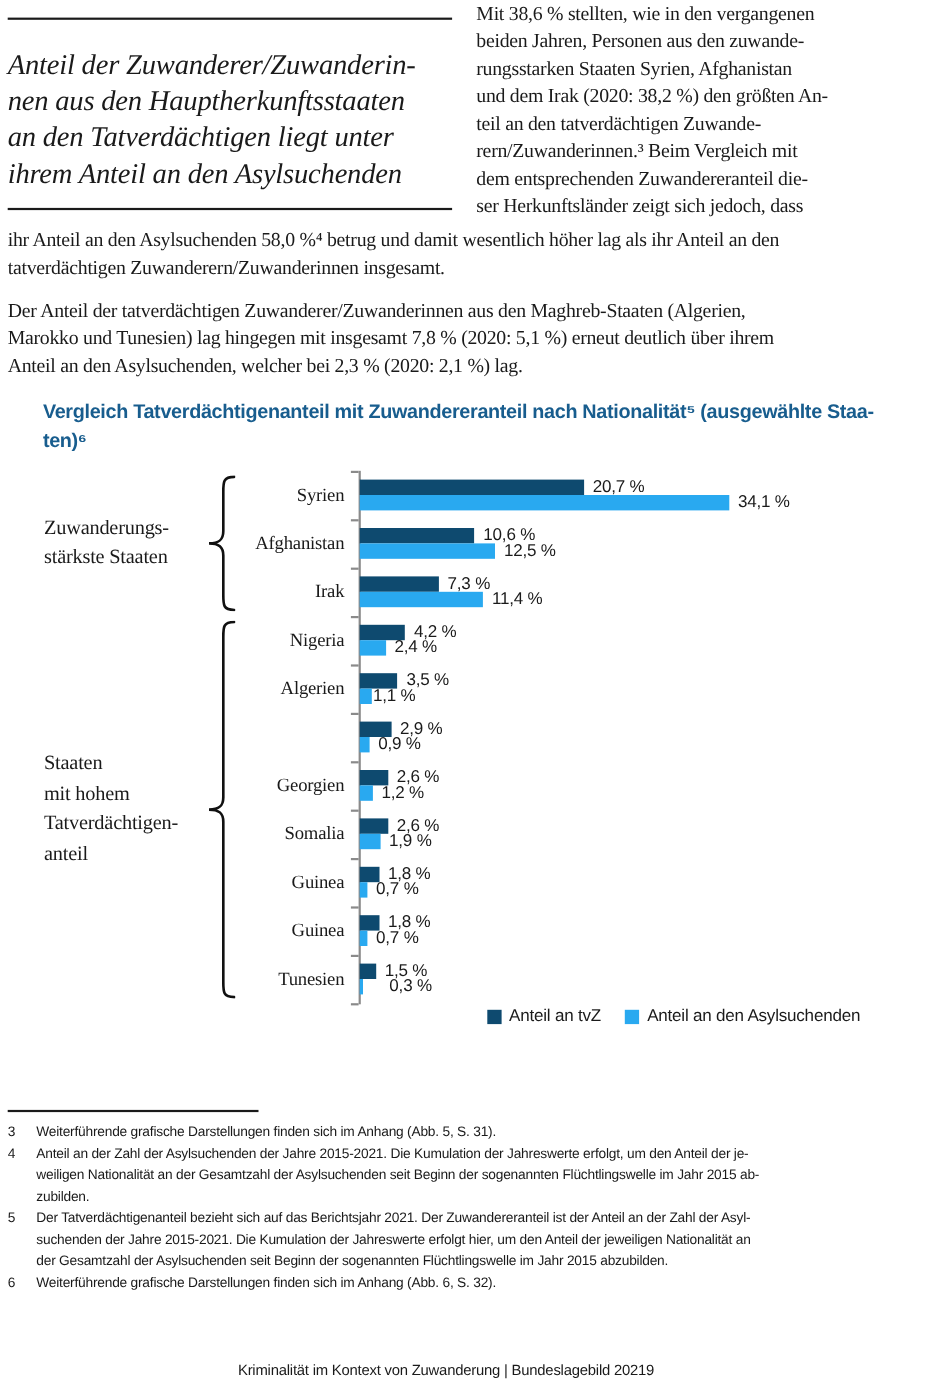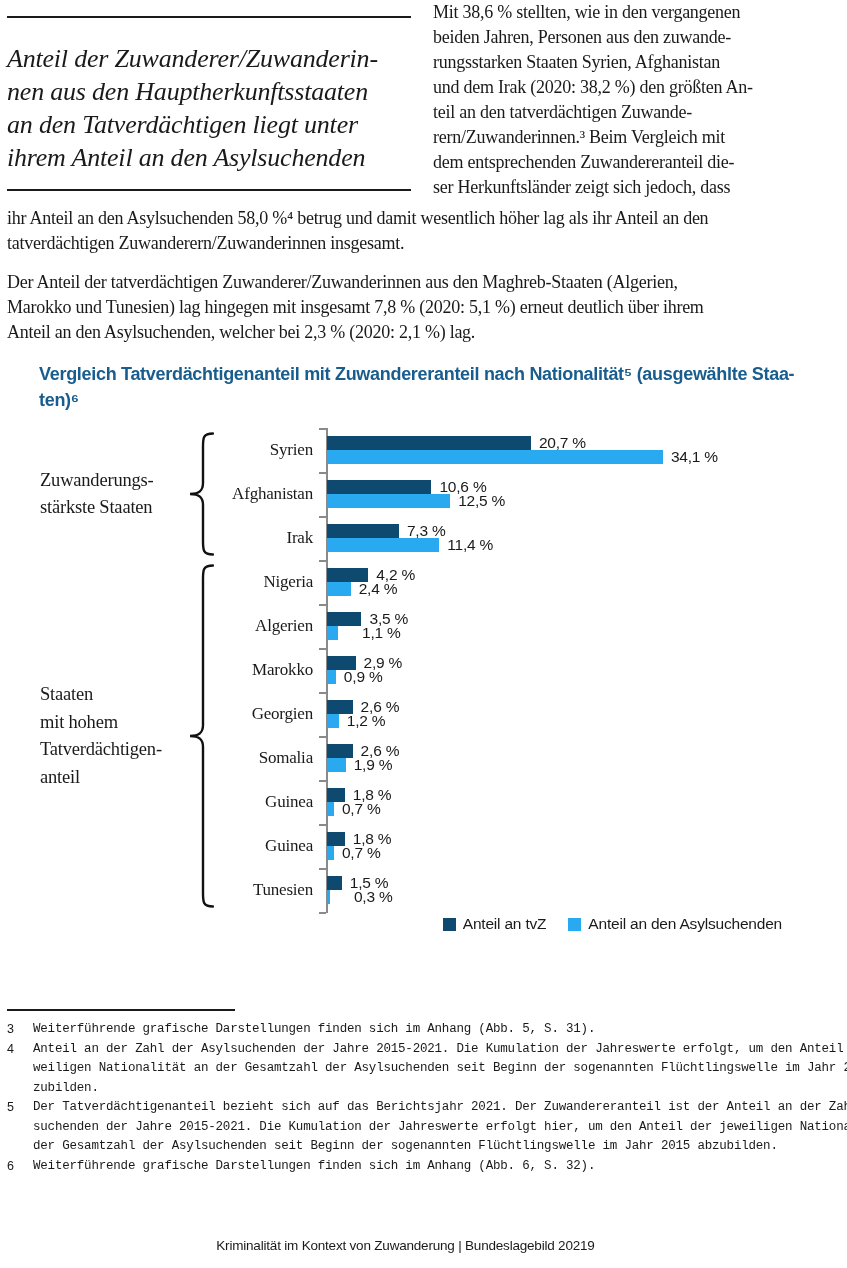--- a/index.html
+++ b/index.html
@@ -65,21 +65,21 @@
 
   
   .fn-rule { left:7px; top:1009px; width:228px; height:2px; background:#1a1a1a; }
   .footnotes {
     left:7px; top:1020px; width:836px;
     font-family:"Liberation Sans","DejaVu Sans",sans-serif;
     font-size:12.5px; line-height:19.5px; letter-spacing:-0.2px;
   }
   .fn-row { display:flex; }
   .fn-num { width:26px; flex:0 0 26px; }
-  .fn-text { white-space:pre;font-family:Liberation Mono, monospace; }
+  .fn-text { white-space:pre; }
 
   
   .footer {
     left:7px; top:1238px; width:797px;
     display:flex; justify-content:center; align-items:baseline;
     font-family:"Liberation Sans","DejaVu Sans",sans-serif;
     font-size:13.5px; letter-spacing:-0.2px;
   }
 </style>
 </head>
@@ -144,22 +144,21 @@
       <div class="val-label" style="left: 440.29px; top: 111px;">11,4 %</div>
       <div class="cat-label" style="top: 146px;">Nigeria</div>
       <div class="bar" style="left: 320px; top: 143px; width: 41.37px; background: rgb(14, 74, 111);"></div>
       <div class="val-label" style="left: 369.37px; top: 141px;">4,2 %</div>
       <div class="bar" style="left: 320px; top: 157px; width: 23.64px; background: rgb(41, 169, 240);"></div>
       <div class="val-label" style="left: 351.64px; top: 155px;">2,4 %</div>
       <div class="cat-label" style="top: 190px;">Algerien</div>
       <div class="bar" style="left: 320px; top: 187px; width: 34.475px; background: rgb(14, 74, 111);"></div>
       <div class="val-label" style="left: 362.475px; top: 185px; text-align: center;">3,5 %</div>
       <div class="bar" style="left: 320px; top: 201px; width: 10.835px; background: rgb(41, 169, 240);"></div>
-      <div class="val-label" style="left: 355px; top: 199px;">1,1 %</div>
-      <div class="cat-label" style="top: 234px;">Marokko</div>
+      <div class="val-label" style="left: 332px; top: 199px;">1,1 %</div>
       <div class="bar" style="left: 320px; top: 231px; width: 28.565px; background: rgb(14, 74, 111);"></div>
       <div class="val-label" style="left: 356.565px; top: 229px;">2,9 %</div>
       <div class="bar" style="left: 320px; top: 245px; width: 8.865px; background: rgb(41, 169, 240);"></div>
       <div class="val-label" style="left: 336.865px; top: 243px;">0,9 %</div>
       <div class="cat-label" style="top: 278px;">Georgien</div>
       <div class="bar" style="left: 320px; top: 275px; width: 25.61px; background: rgb(14, 74, 111);"></div>
       <div class="val-label" style="left: 353.61px; top: 273px;">2,6 %</div>
       <div class="bar" style="left: 320px; top: 289px; width: 11.82px; background: rgb(41, 169, 240);"></div>
       <div class="val-label" style="left: 339.82px; top: 287px;">1,2 %</div>
       <div class="cat-label" style="top: 322px;">Somalia</div>

